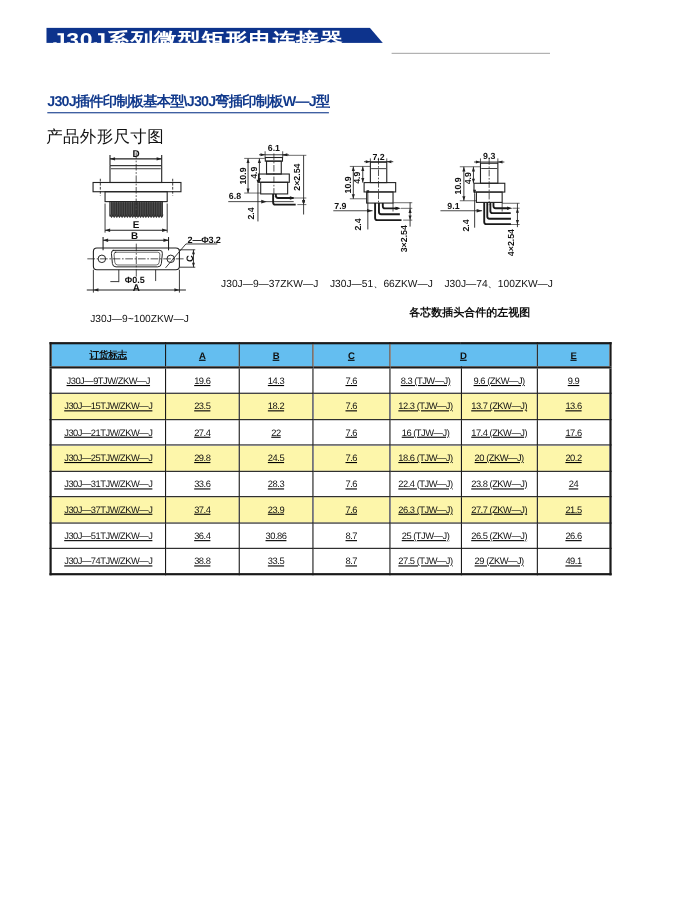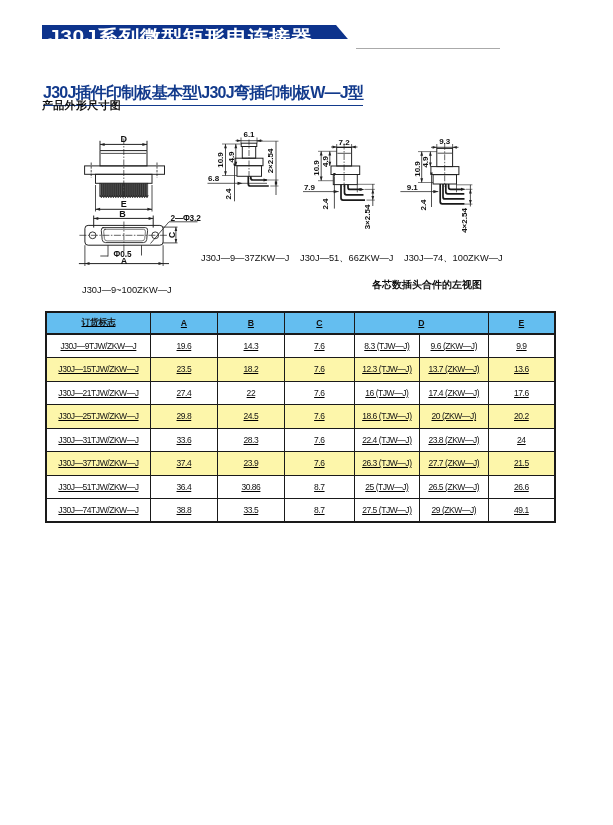--- a/index.html
+++ b/index.html
@@ -9,24 +9,24 @@
 #band {
   left:42px; top:25px; width:314px; height:14px;
   background:#0d338c;
   clip-path: polygon(0 0, 294px 0, 314px 23.5px, 0 23.5px);
   color:#fff; font-weight:bold; font-size:17px;
   line-height:23.5px; padding-left:5.5px;
 }
 #band span { display:inline-block; transform:scaleX(1.23); transform-origin:0 50%; letter-spacing:0.5px; }
 #bandline { left:356px; top:48px; width:144px; height:1px; background:#aaa; }
 #subtitle {
-  left:43px; top:82.5px; font-size:16px; font-weight:bold; color:#123a8c;
+  left:43px; top:82.5px; font-size:13px; font-weight:bold; color:#123a8c;
   border-bottom:1.2px solid #123a8c; padding-bottom:1.5px; letter-spacing:-0.75px;
 }
-#sub2 { left:42px; top:98px; font-size:11px; font-weight:bold; color:#111; letter-spacing:0.3px; }
+#sub2 { left:42px; top:115px; font-size:15px; font-weight:normal; color:#111; letter-spacing:0.3px; }
 #tablewrap { left:45px; top:311px; }
 table { border-collapse:collapse; table-layout:fixed; width:509px; }
 td,th { border:1px solid #1a1a1a; font-size:8.5px; letter-spacing:-0.45px; color:#111; text-align:center; vertical-align:middle; padding:0; overflow:hidden; white-space:nowrap; }
 th { border-bottom:2px solid #1a1a1a; background:#64bef0; font-weight:bold; font-size:8.7px; letter-spacing:-0.2px; height:22px; }
 td { height:23.5px; font-weight:normal; }
 tr.y td { background:#fdf6aa;margin-top:47px; }
 table { border:2px solid #1a1a1a;text-decoration:underline; }
 </style>
 </head>
 <body>

